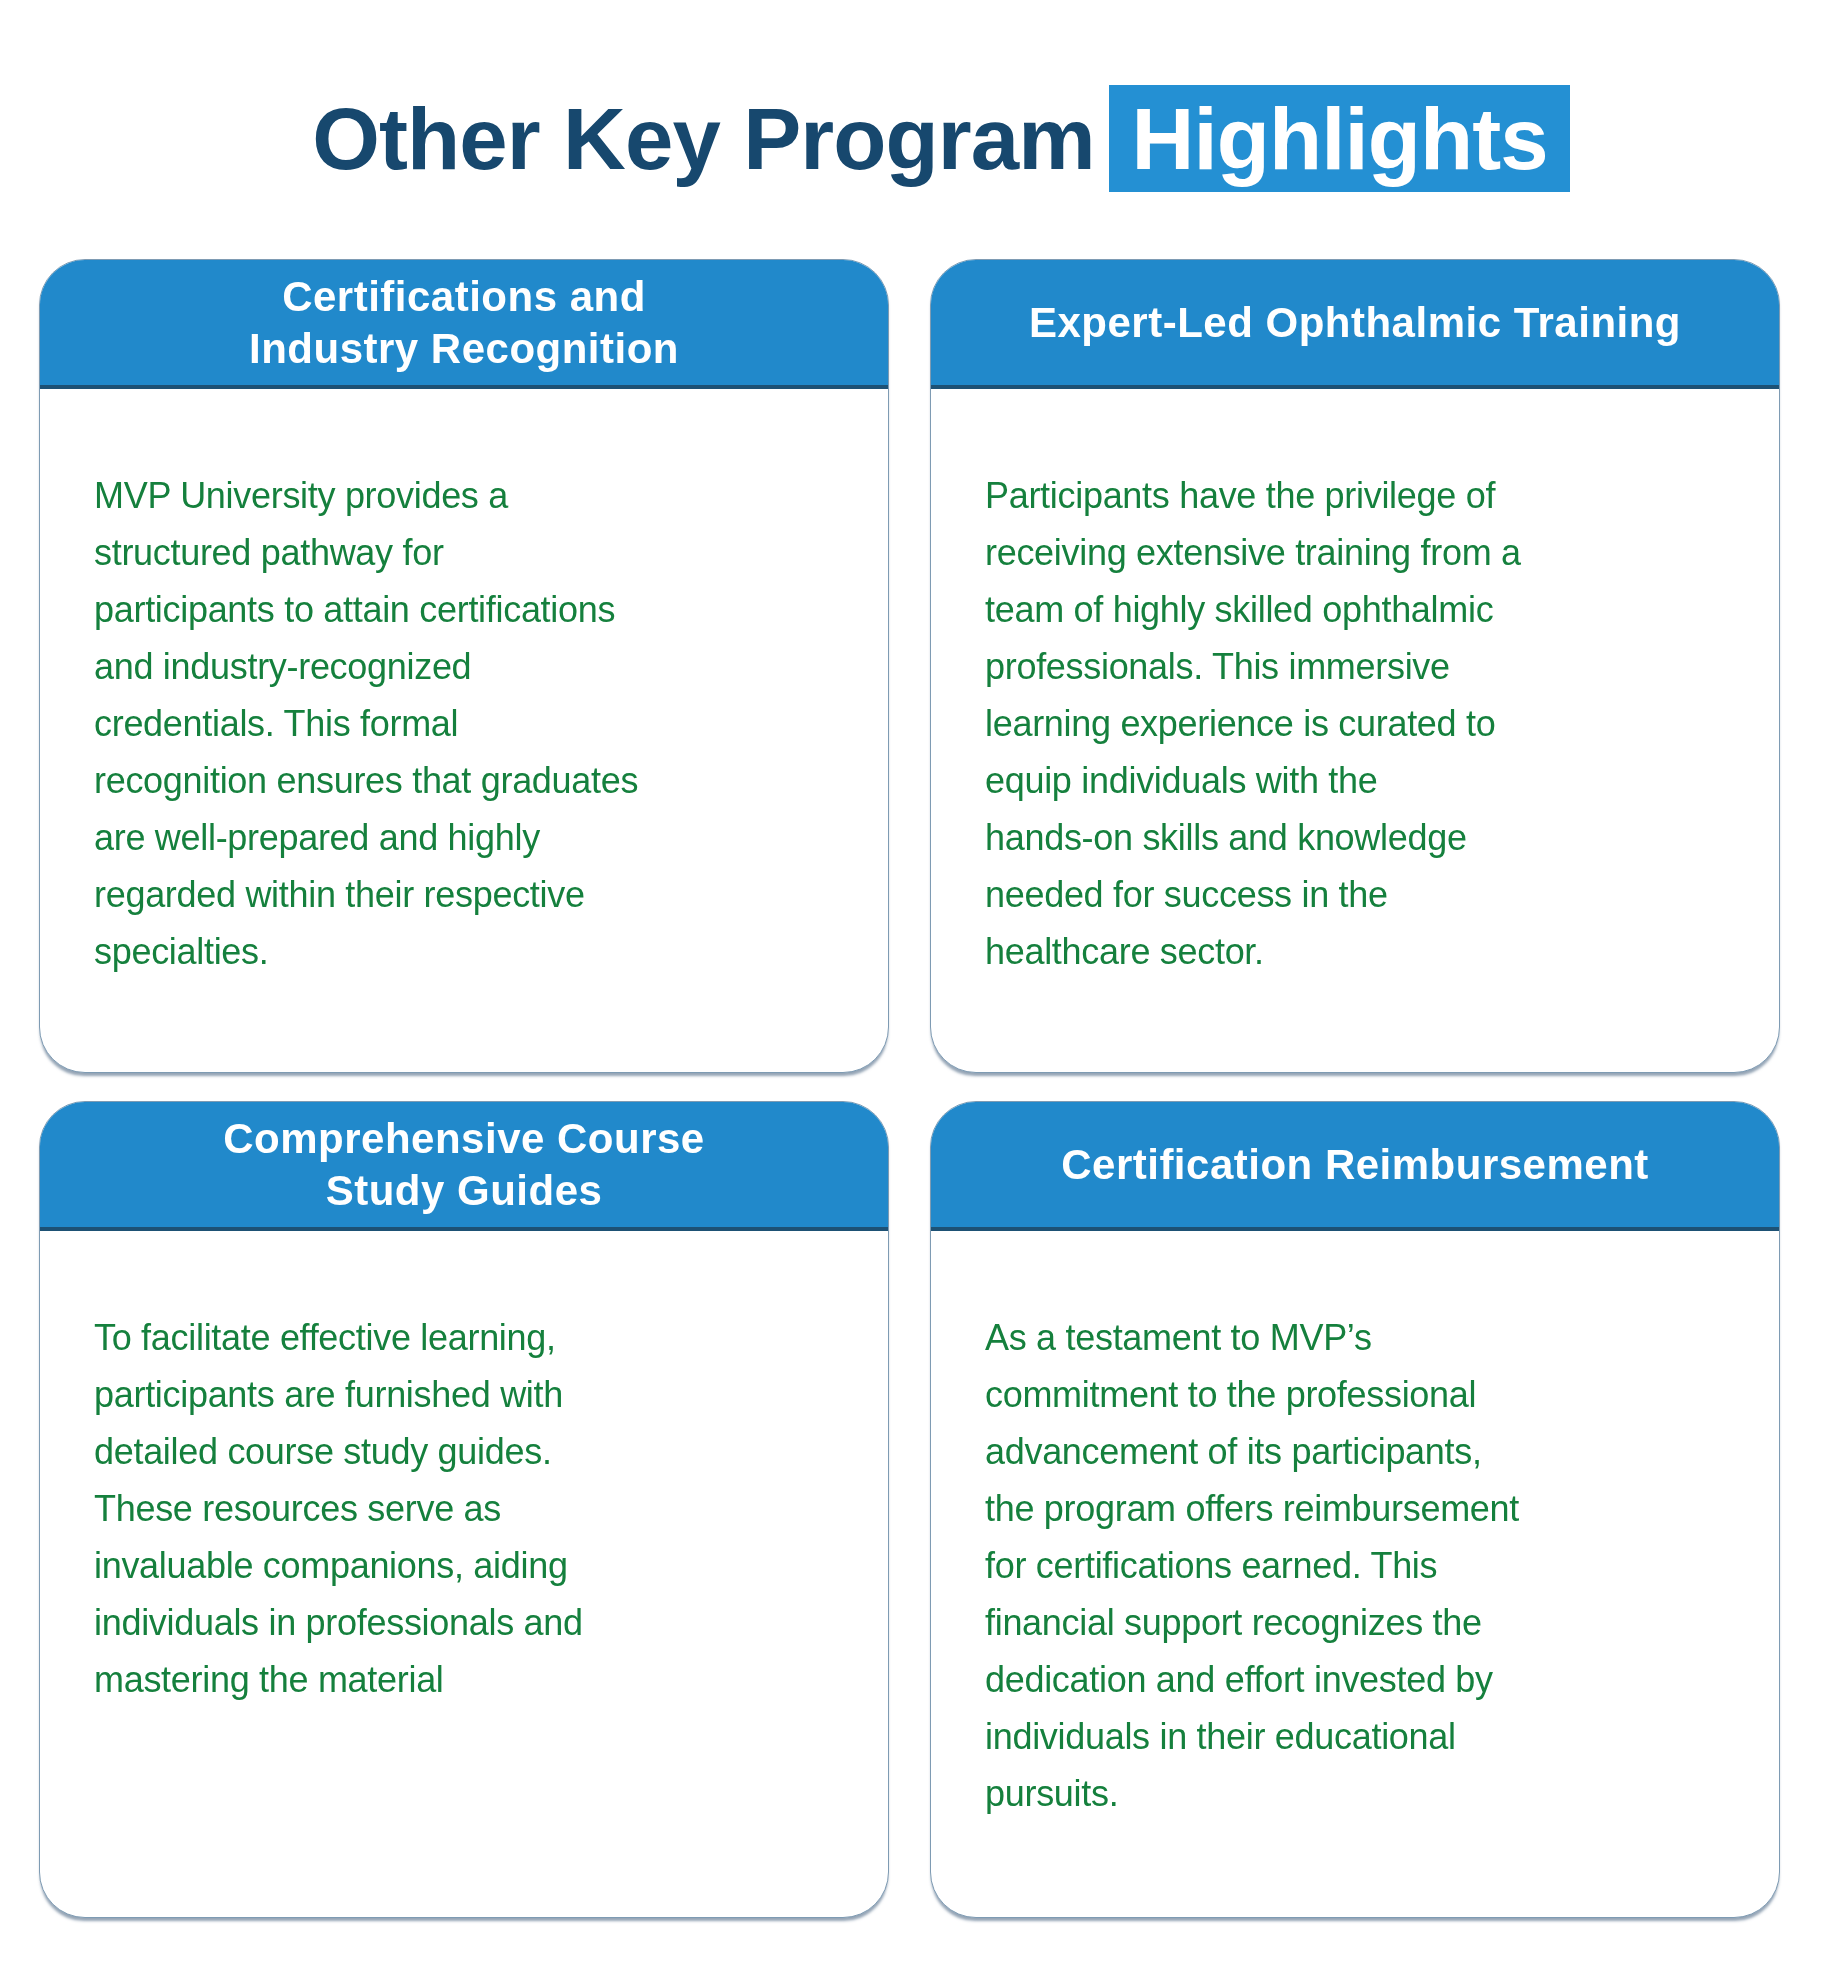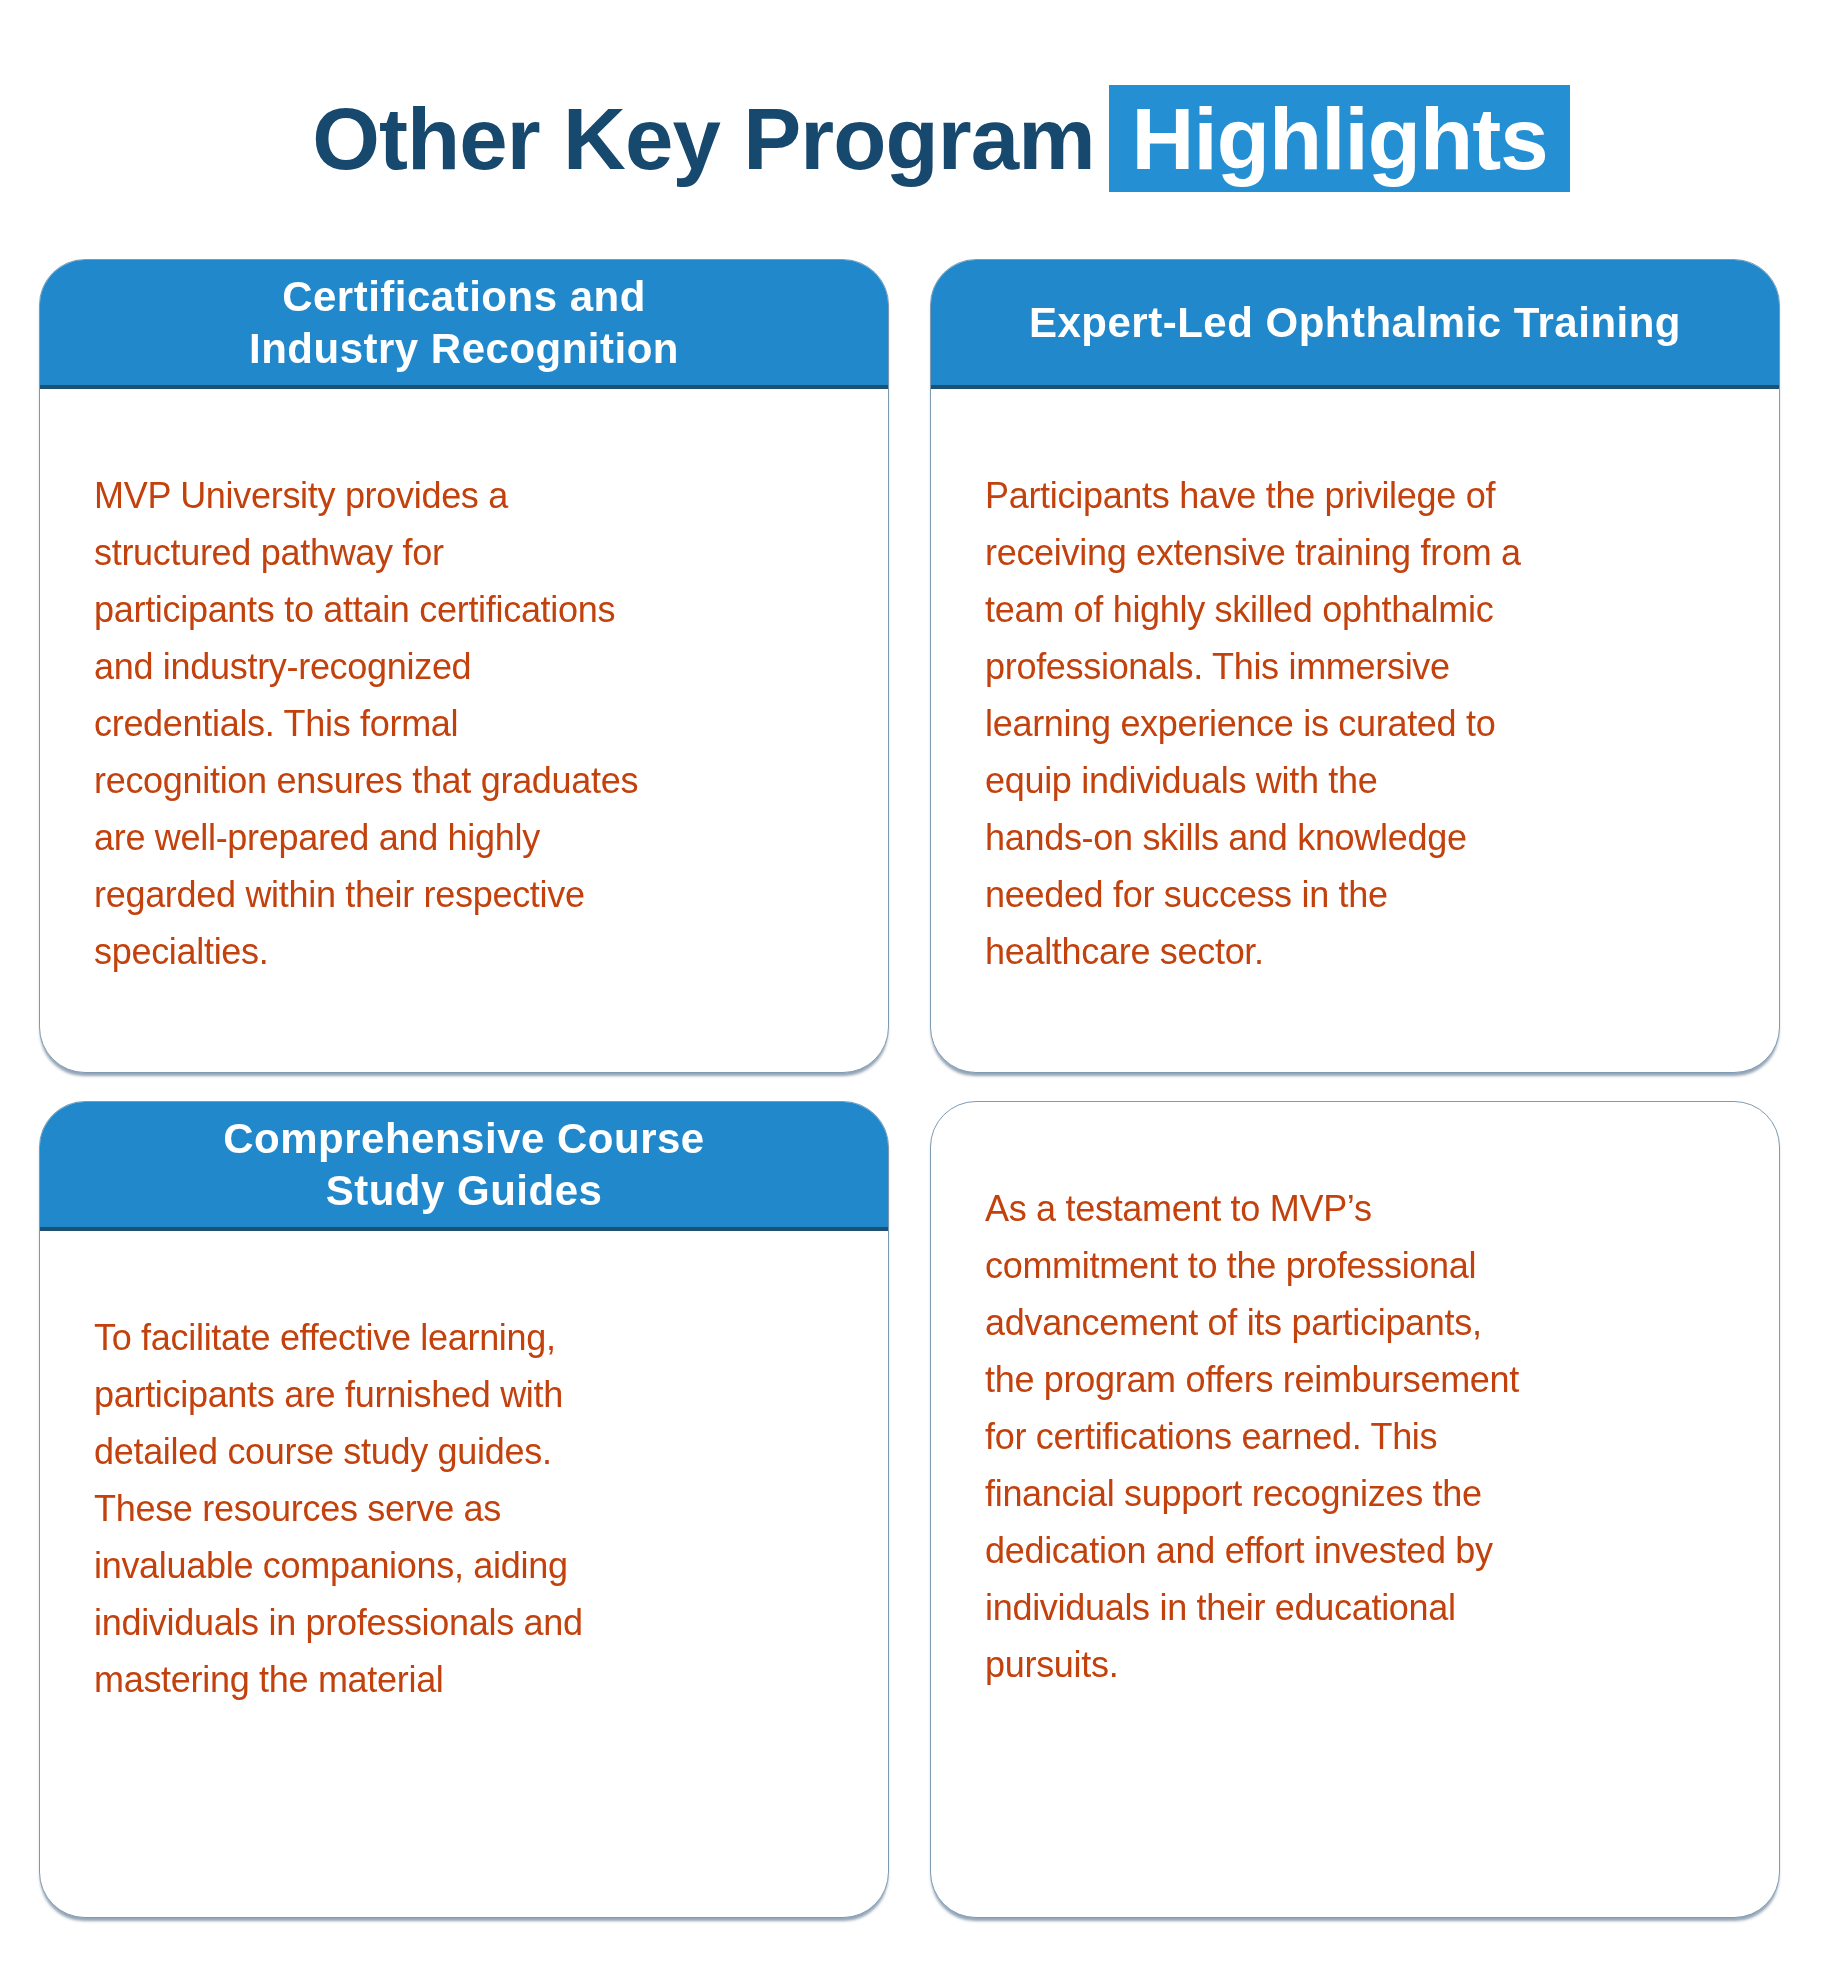--- a/index.html
+++ b/index.html
@@ -74,21 +74,21 @@
     color: #ffffff;
     font-size: 42px;
     font-weight: bold;
     line-height: 1.22;
     white-space: pre-line;
     letter-spacing: 0.5px;
     flex: 0 0 auto;
   }
   .card-body {
     padding: 78px 54px 0 54px;
-    color: #c2410c;
+    color: #15803d;
     font-size: 36px;
     letter-spacing: -0.3px;
     line-height: 57px;
     white-space: pre-line;
     text-align: left;
   }
 </style>
 </head>
 <body>
 
@@ -134,20 +134,21 @@
       <div class="card-body">To facilitate effective learning,
 participants are furnished with
 detailed course study guides.
 These resources serve as
 invaluable companions, aiding
 individuals in professionals and
 mastering the material</div>
     </div>
 
     <div class="card">
+      <div class="card-header">Certification Reimbursement</div>
       <div class="card-body">As a testament to MVP’s
 commitment to the professional
 advancement of its participants,
 the program offers reimbursement
 for certifications earned. This
 financial support recognizes the
 dedication and effort invested by
 individuals in their educational
 pursuits.</div>
     </div>

